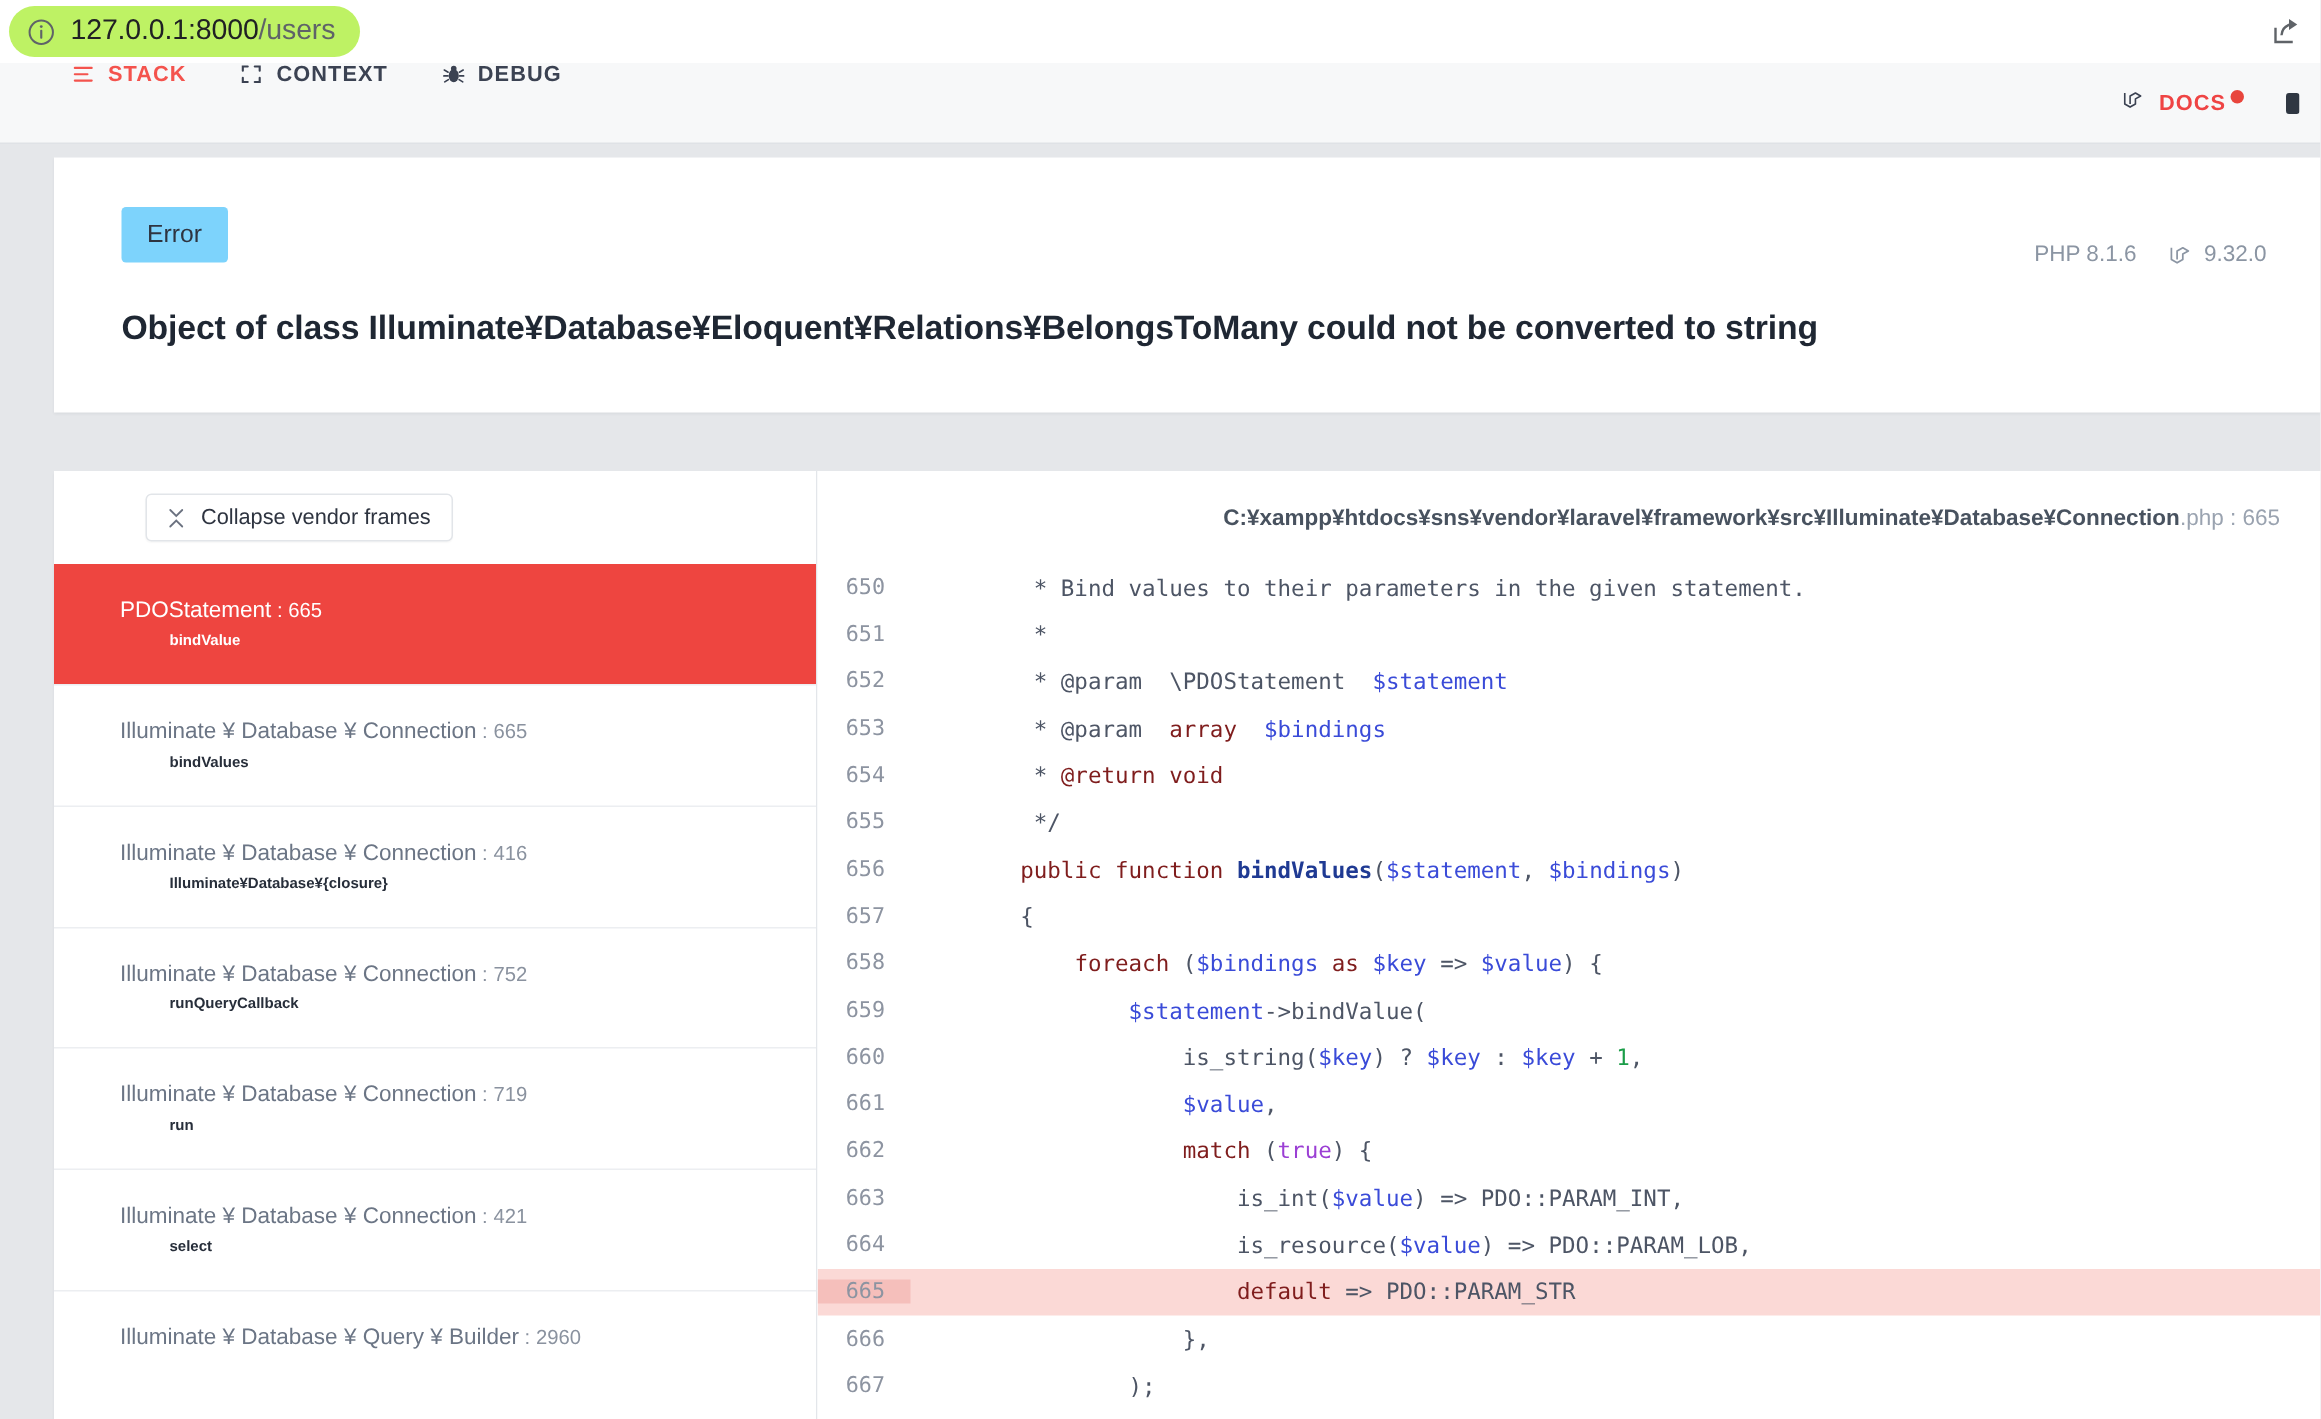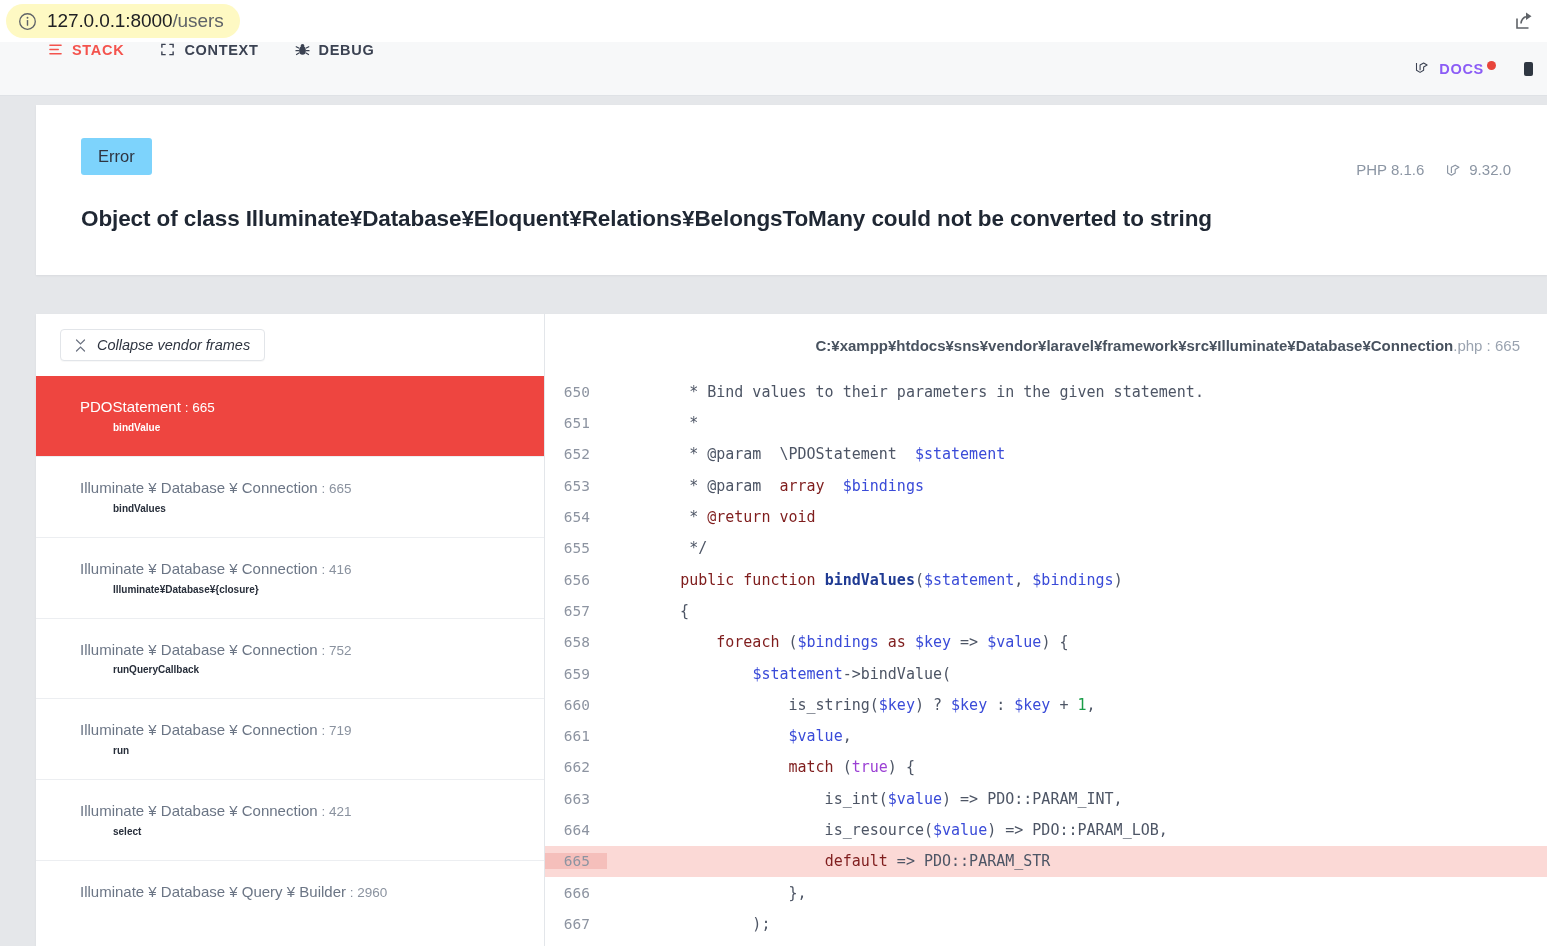--- a/index.html
+++ b/index.html
@@ -12,21 +12,21 @@
 
   
   .browser-bar {
     height:42px; background:#ffffff;
     display:flex; align-items:center;
     padding:0 12px 0 6px;
     position:relative;
   }
   .url-pill {
     display:flex; align-items:center; gap:10px;
-    background:#fef9c3; border-radius:20px;
+    background:#bef264; border-radius:20px;
     height:34px; padding:0 16px 0 12px;
     flex:0 0 auto;
   }
   .info-icon { width:19px; height:19px; flex:0 0 auto; }
   .url-text {
     font-size:19px; color:#202124; letter-spacing:-0.1px;
     white-space:nowrap;
   }
   .url-text .dim { color:#5f6368; }
   .browser-spacer { flex:1 1 auto; }
@@ -46,21 +46,21 @@
     font-size:14.5px; font-weight:600;
     letter-spacing:0.7px; color:#3b4252;
     cursor:pointer; white-space:nowrap;
   }
   .tab.active { color:#f4534d; }
   .tab .tico { width:15px; height:15px; display:block; flex:0 0 auto; }
   .tabbar-spacer { flex:1 1 auto; }
   .docs-tab {
     display:flex; align-items:center; gap:9px;
     font-size:14.5px; font-weight:600; letter-spacing:0.7px;
-    color:#8b5cf6; padding-right:6px; position:relative;
+    color:#ef4444; padding-right:6px; position:relative;
     cursor:pointer; white-space:nowrap;
   }
   .docs-dot {
     width:9px; height:9px; border-radius:50%;
     background:#e8453c; position:absolute;
     right:-6px; top:1px;
   }
   .edge-icon {
     margin-left:34px; width:9px; height:20px;
     overflow:hidden; flex:0 0 auto;
@@ -111,22 +111,21 @@
   
   .frames {
     width:509px; flex:0 0 509px;
     border-right:1px solid #e3e6ea;
     display:flex; flex-direction:column;
     overflow:hidden;
   }
   .frames-top {
     height:62px; flex:0 0 62px;
     display:flex; align-items:center;
-    padding-left:24px;
-    font-style:italic;
+    padding-left:61px;
   }
   .collapse-btn {
     display:flex; align-items:center; gap:11px;
     border:1px solid #e2e5e9; border-radius:4px;
     background:#fff; height:32px; padding:0 14px;
     font-size:14.5px; color:#2e3440; cursor:pointer;
     box-shadow:0 1px 1px rgba(0,0,0,0.03);
     white-space:nowrap;
   }
   .collapse-btn .cico { width:11px; height:13px; display:block; }

